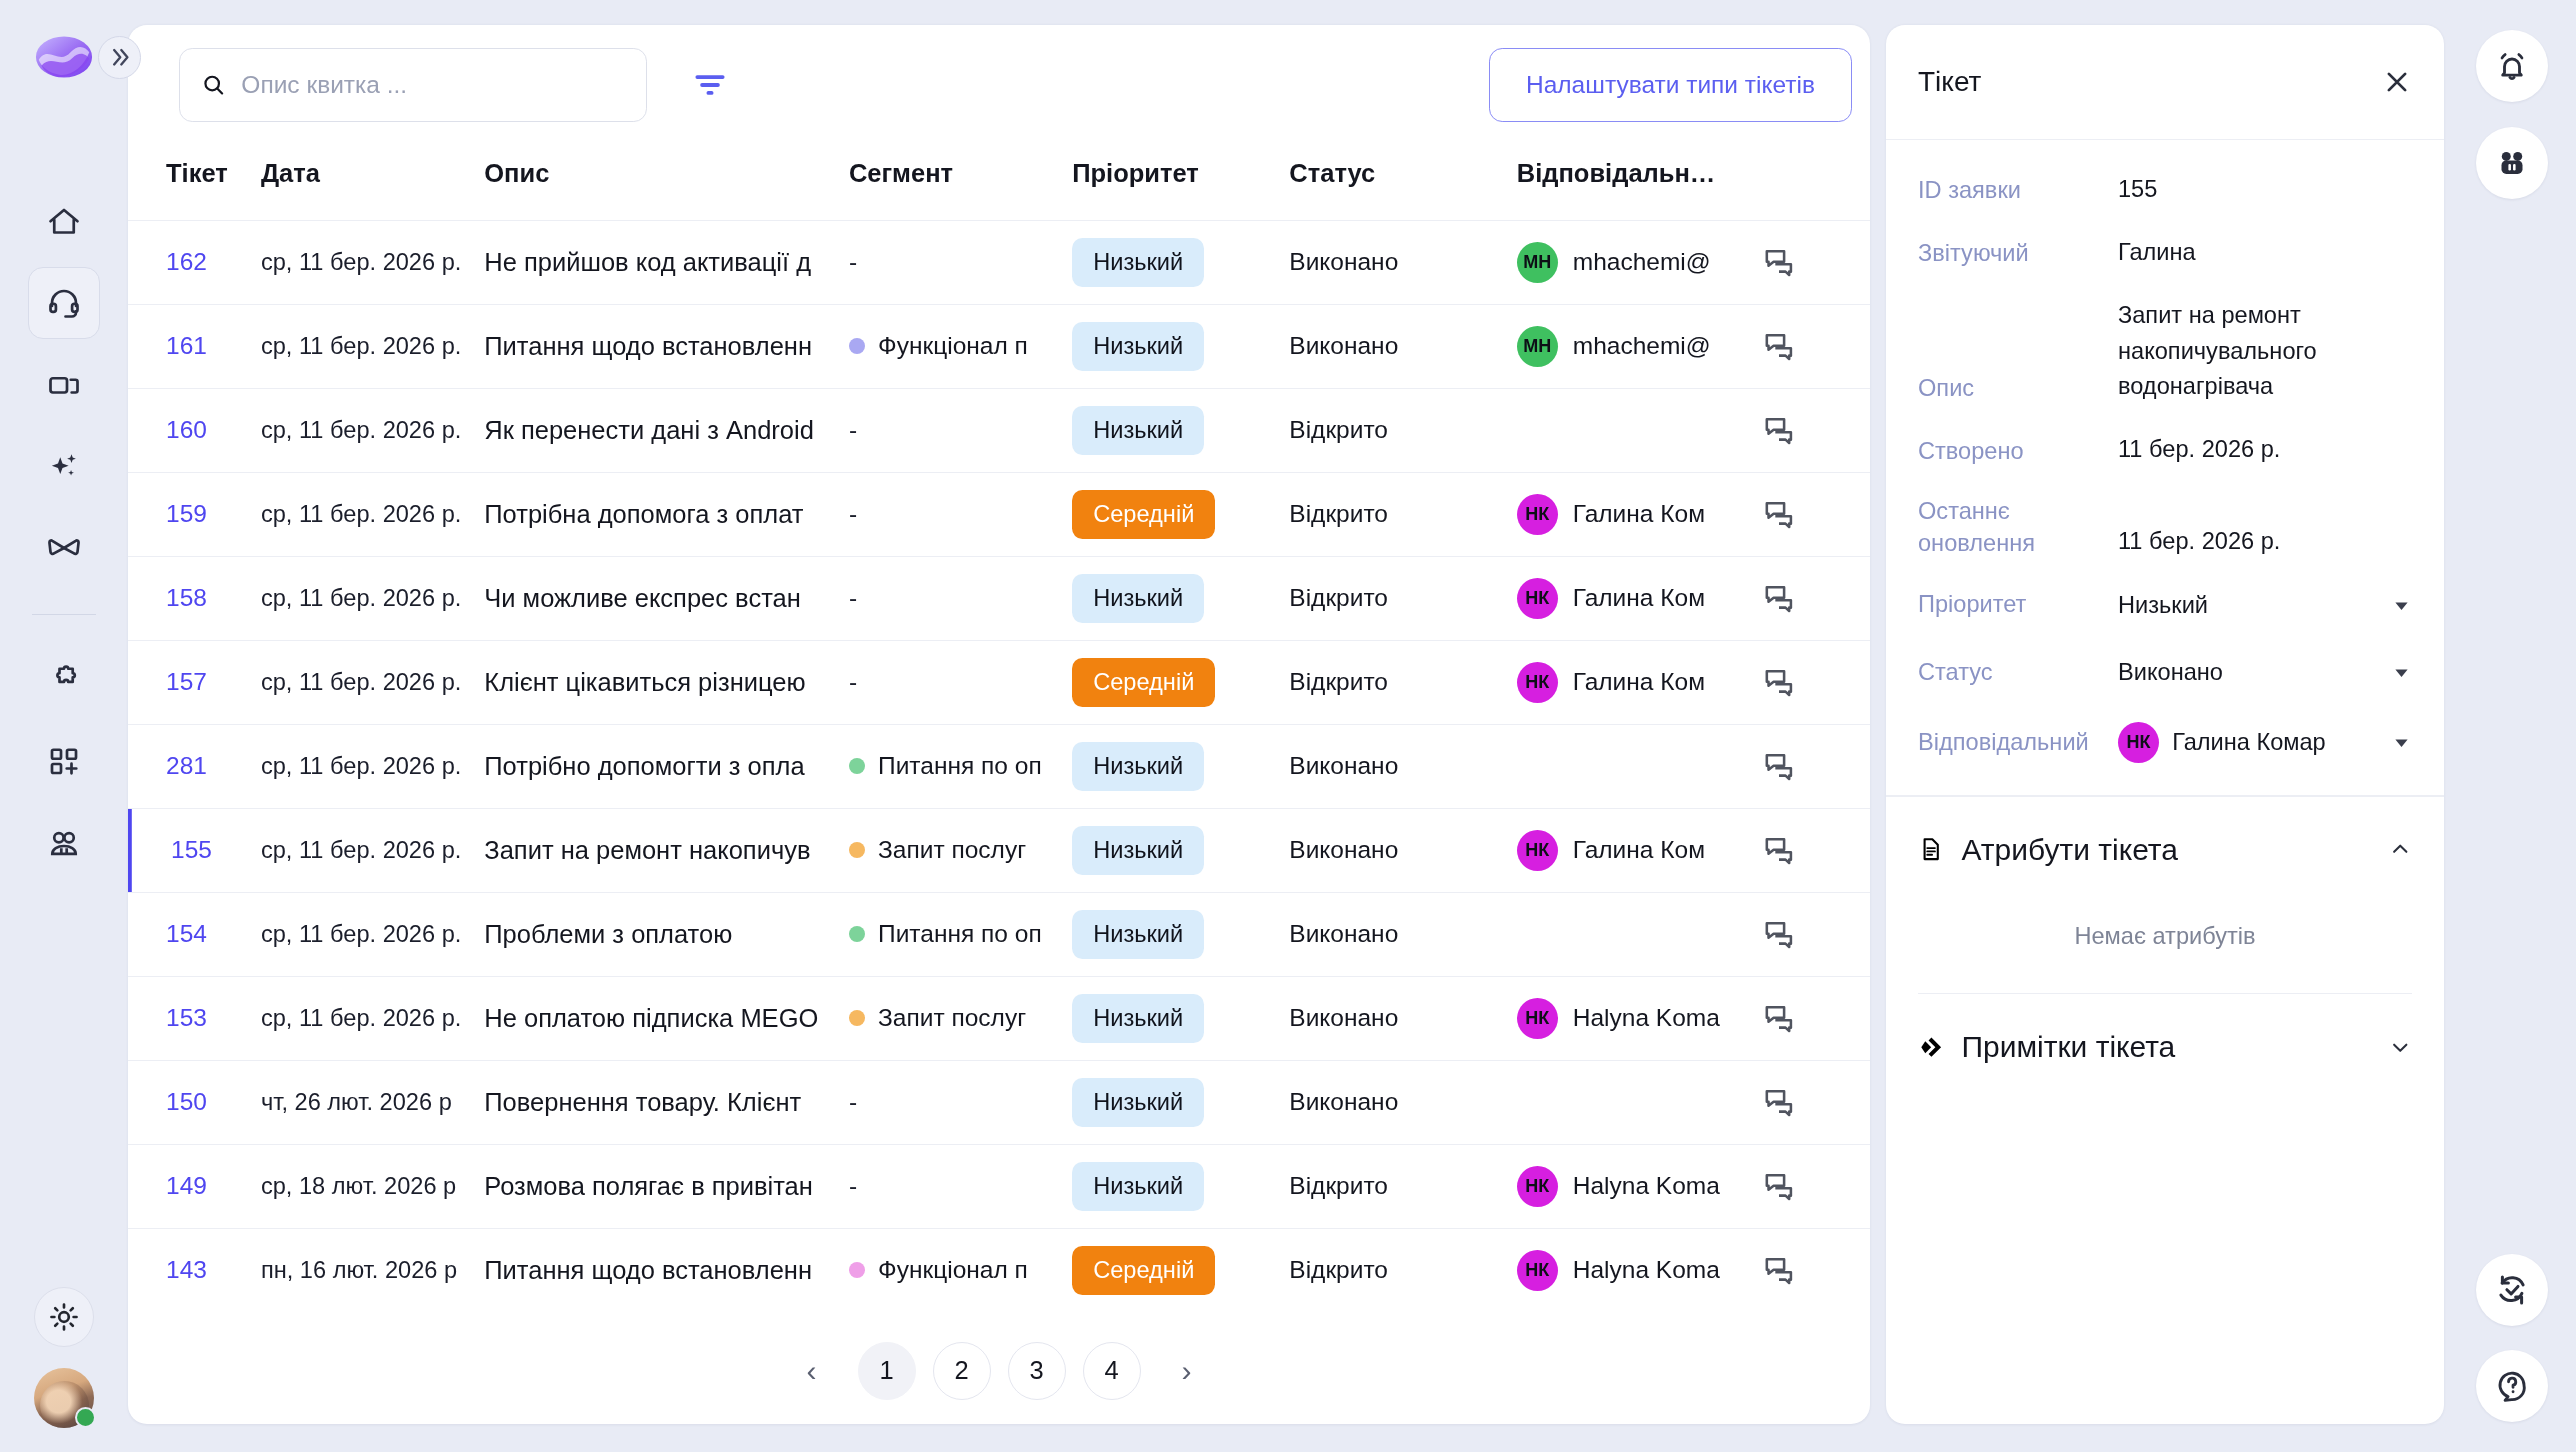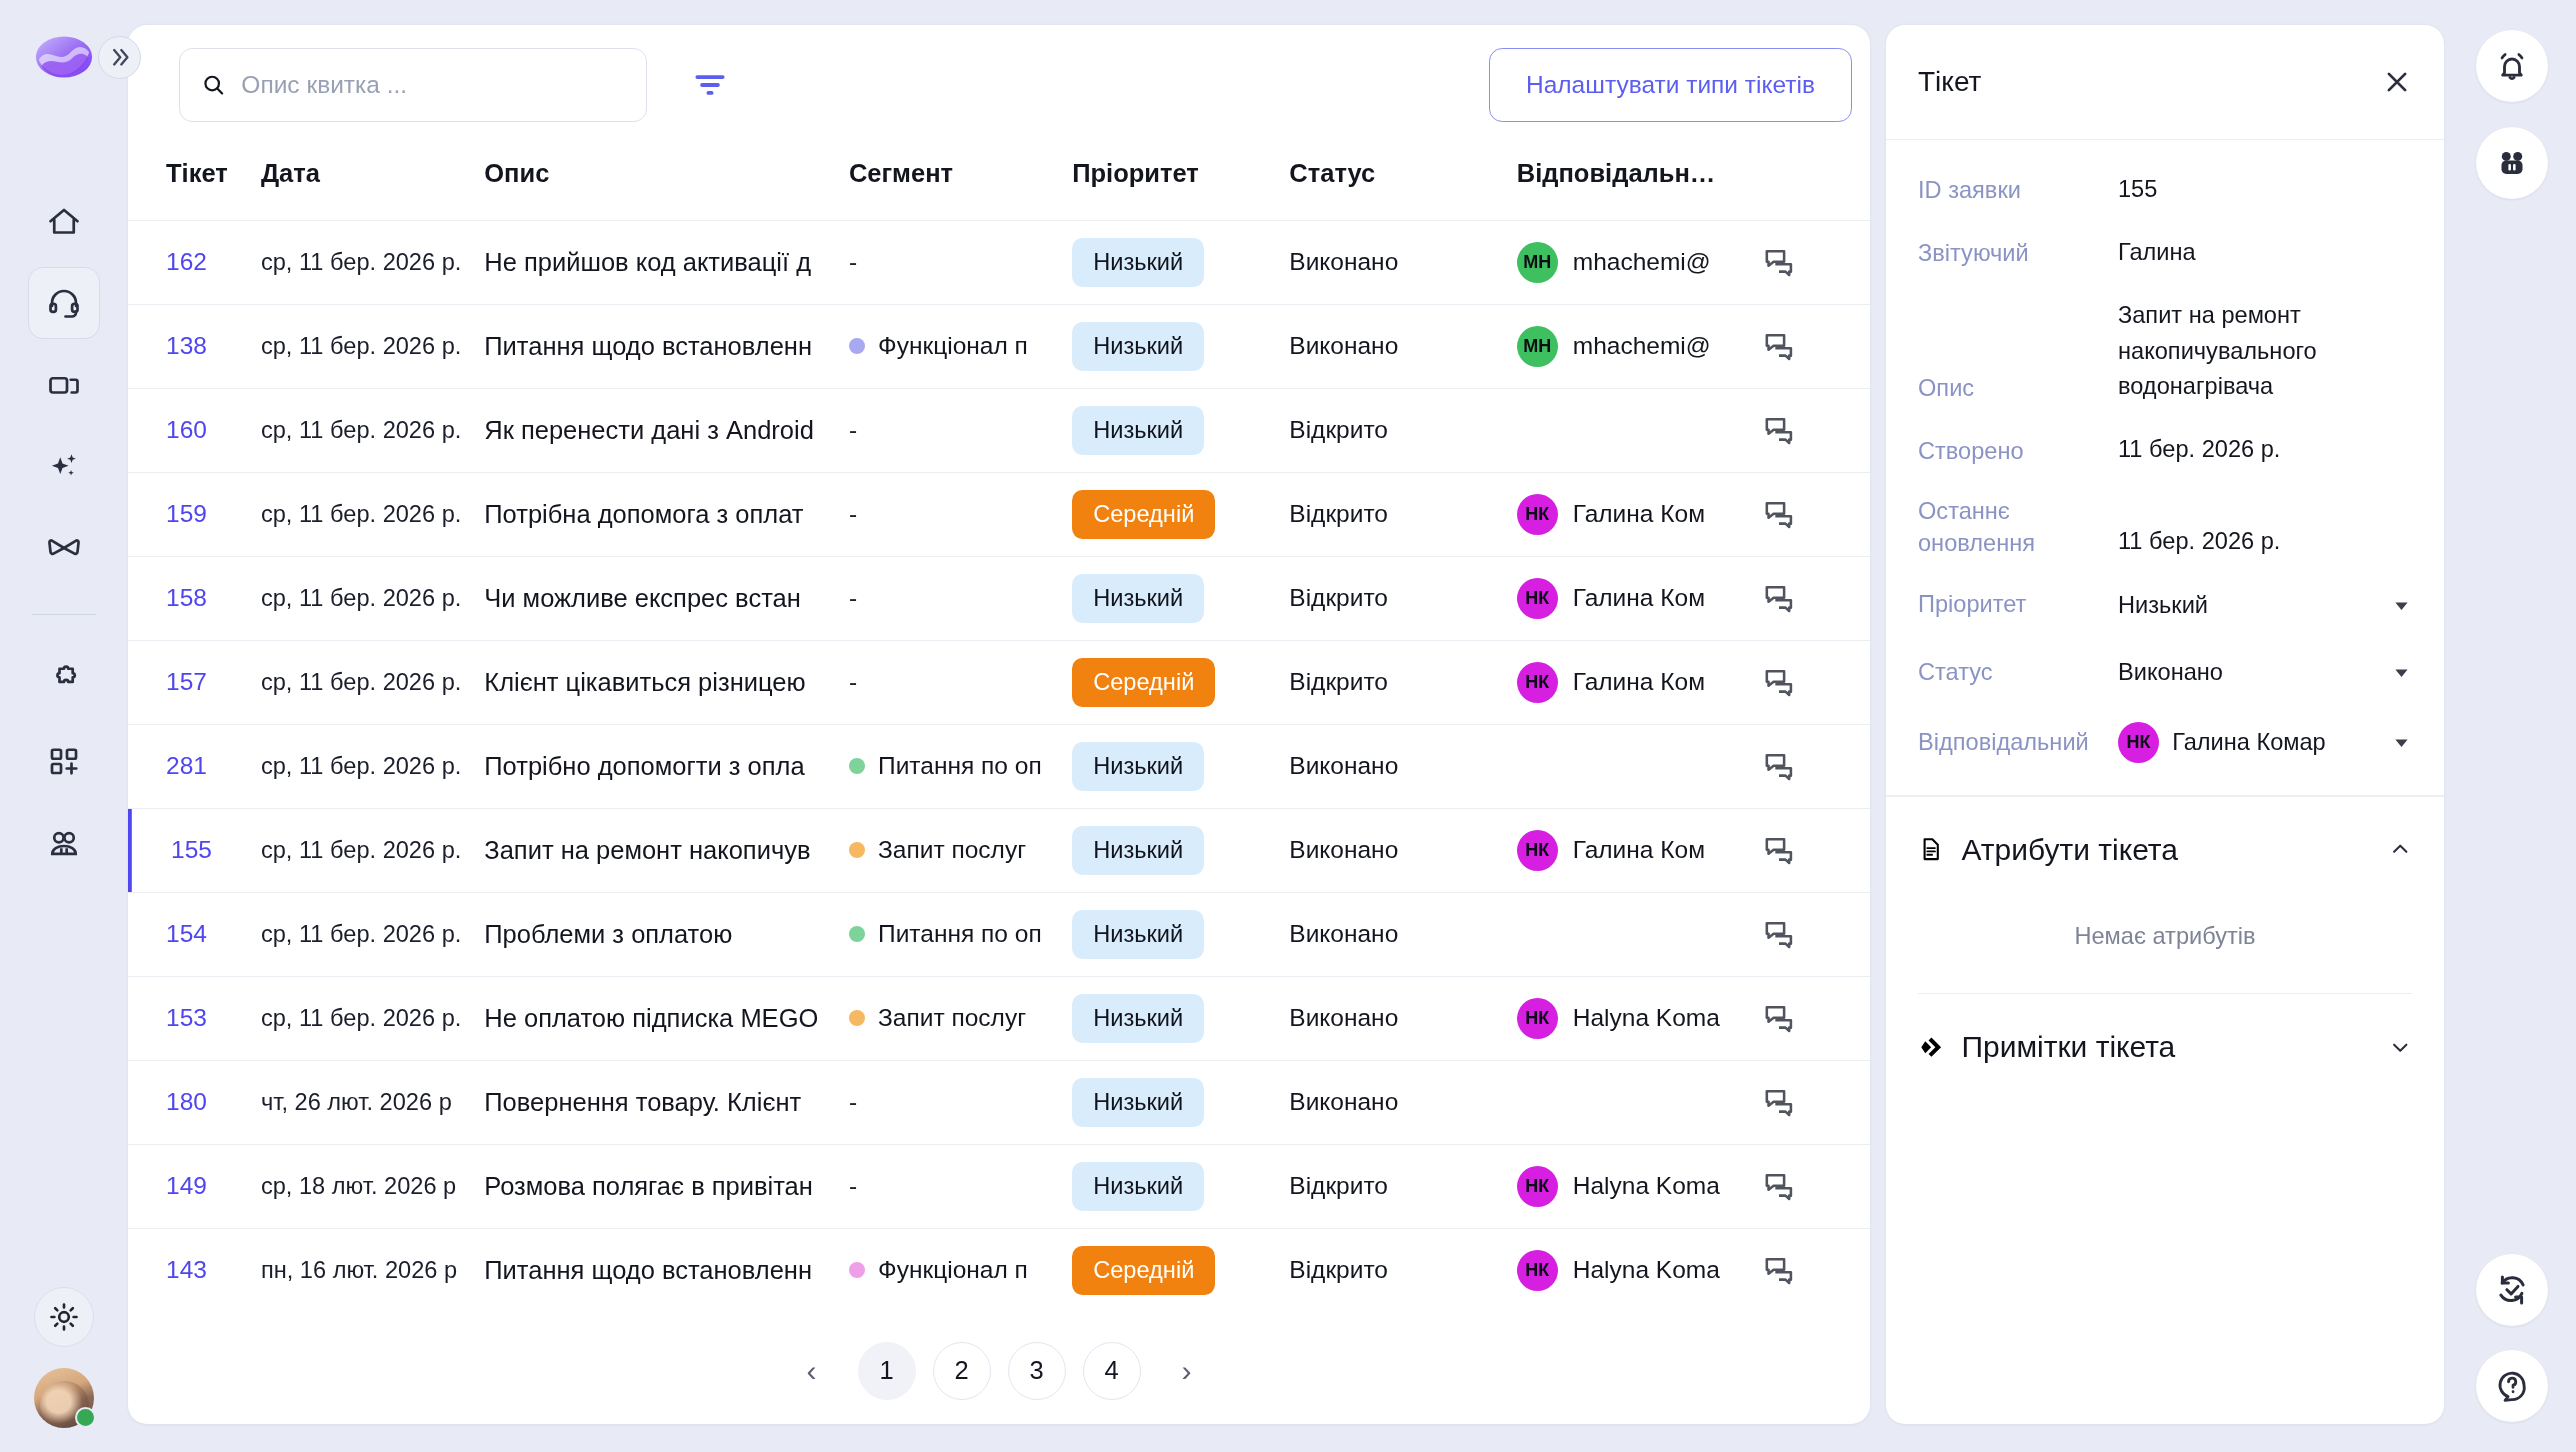--- a/index.html
+++ b/index.html
@@ -361,21 +361,21 @@
             <td class="col-chat">
               <span class="chat-icon">
                 <svg width="34" height="34" viewBox="0 0 24 24" fill="none" stroke="currentColor" stroke-width="1.8" stroke-linejoin="round">
                   <path d="M3.4 4.4h12.2v7.4H8.2L4.6 14.6v-2.8H3.4z"></path>
                   <path d="M9.4 13.6h11v5.2h-1.2v2.4l-2.6-2.4H12"></path>
                 </svg>
               </span>
             </td>
           </tr>
           <tr>
-            <td class="col-id"><span class="tid">138</span></td>
+            <td class="col-id"><span class="tid">161</span></td>
             <td class="col-date"><span class="date-cell">ср, 11 бер. 2026 р.</span></td>
             <td class="col-desc"><span class="desc-cell">Питання щодо встановленн</span></td>
             <td class="col-seg">
               <span class="seg-cell">
                 <span class="dot" style="background:#a9a8f2"></span>
                 <span>Функціонал п</span>
               </span>
             </td>
             <td class="col-prio"><span class="pill low">Низький</span></td>
             <td class="col-stat"><span class="status-cell">Виконано</span></td>
@@ -591,21 +591,21 @@
             <td class="col-chat">
               <span class="chat-icon">
                 <svg width="34" height="34" viewBox="0 0 24 24" fill="none" stroke="currentColor" stroke-width="1.8" stroke-linejoin="round">
                   <path d="M3.4 4.4h12.2v7.4H8.2L4.6 14.6v-2.8H3.4z"></path>
                   <path d="M9.4 13.6h11v5.2h-1.2v2.4l-2.6-2.4H12"></path>
                 </svg>
               </span>
             </td>
           </tr>
           <tr>
-            <td class="col-id"><span class="tid">180</span></td>
+            <td class="col-id"><span class="tid">150</span></td>
             <td class="col-date"><span class="date-cell">чт, 26 лют. 2026 р</span></td>
             <td class="col-desc"><span class="desc-cell">Повернення товару. Клієнт</span></td>
             <td class="col-seg">
               <span class="seg-cell">
                 <span class="dash">-</span>
               </span>
             </td>
             <td class="col-prio"><span class="pill low">Низький</span></td>
             <td class="col-stat"><span class="status-cell">Виконано</span></td>
             <td class="col-asgn">

